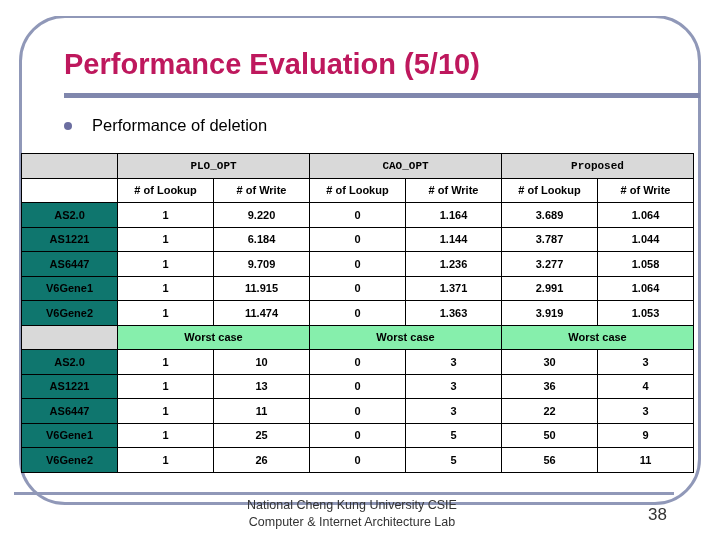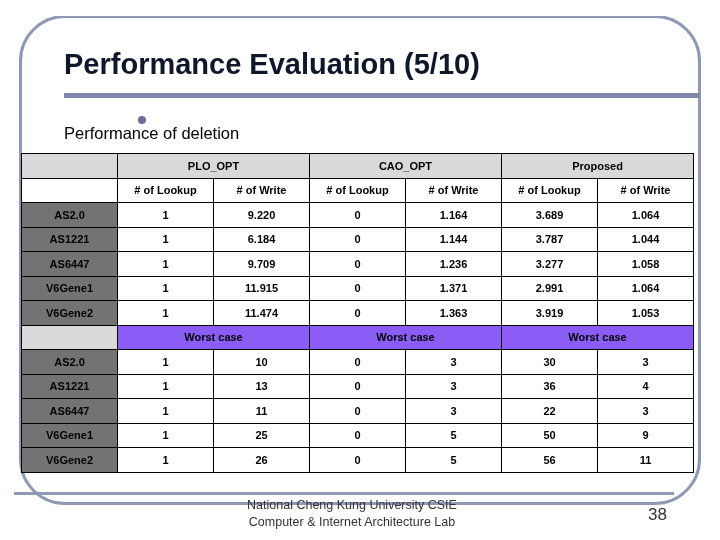--- a/index.html
+++ b/index.html
@@ -55,21 +55,21 @@
   }
 
   
   .title {
     position: absolute;
     left: 64px;
     top: 48px;
     width: 600px;
     font-size: 29px;
     font-weight: bold;
-    color: #0f172a;
+    color: #be185d;
     letter-spacing: 0px;
     white-space: nowrap;
   }
 
   
   .title-rule {
     position: absolute;
     left: 64px;
     top: 93px;
     width: 636px;
@@ -77,21 +77,20 @@
     background: #8087ad;
   }
 
   
   .bullet-row {
     position: absolute;
     left: 64px;
     top: 116px;
     display: flex;
     align-items: center;
-    flex-direction: column;
   }
   .bullet-dot {
     width: 8px;
     height: 8px;
     border-radius: 50%;
     background: #6b6ea0;
     margin-right: 20px;
     flex: 0 0 auto;
   }
   .bullet-text {
@@ -123,40 +122,41 @@
   }
   .perf-table .col-label { width: 96px; }
   .perf-table .col-data  { width: 96px; }
 
   td.shaded, th.shaded {
     background: #d9d9d9;
   }
   th.group-head {
     font-size: 11px;
     font-weight: bold;
+    font-family: Liberation Mono, monospace;
   }
   th.sub-head {
     font-size: 11px;
     font-weight: bold;
     background: #ffffff;
   }
   td.rowlabel {
     font-size: 11px;
     font-weight: bold;
-    background: #737373;
+    background: #0f766e;
   }
   td.value {
     font-size: 11px;
     font-weight: bold;
     background: #ffffff;
   }
   td.worst {
     font-size: 11px;
     font-weight: bold;
-    background: #8b5cf6;
+    background: #86efac;
   }
 
   
   .footer-rule {
     position: absolute;
     left: 14px;
     top: 492px;
     width: 660px;
     height: 3px;
     background: #9098b8;

